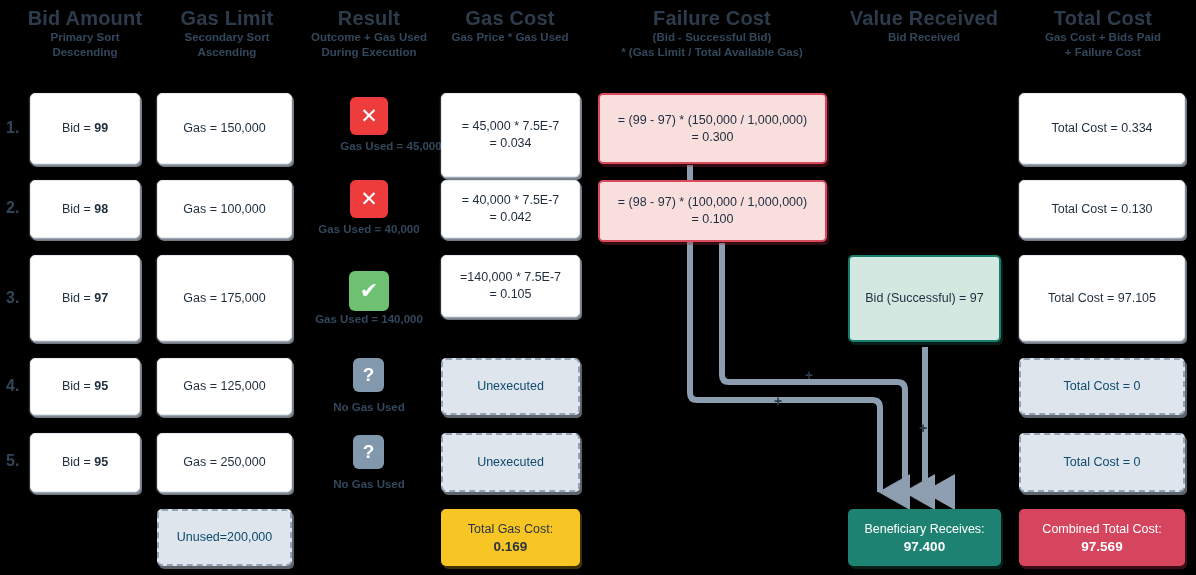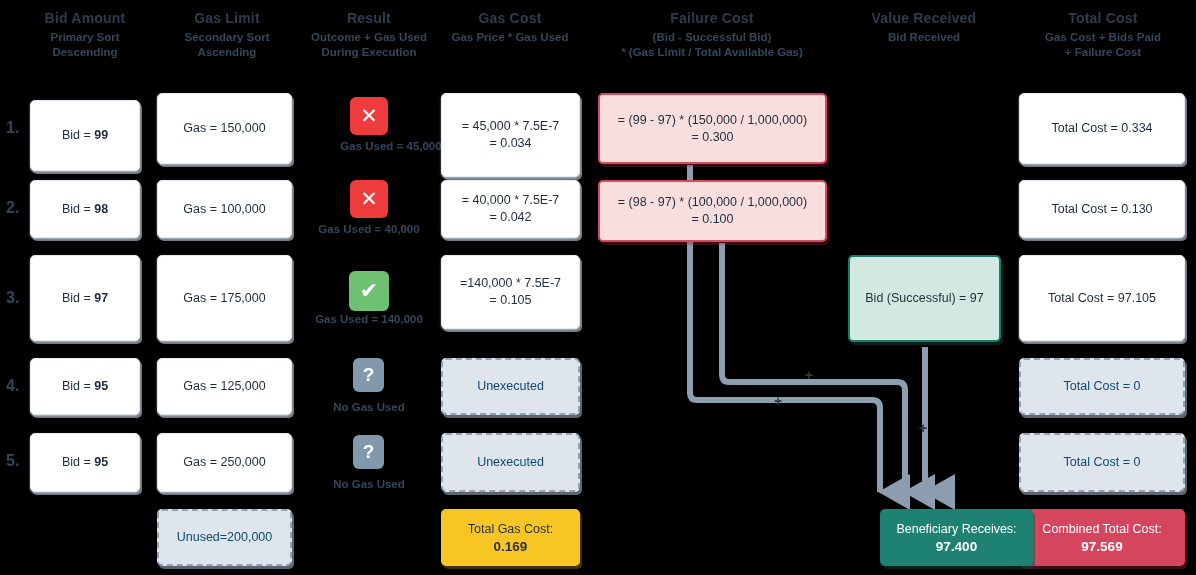--- a/index.html
+++ b/index.html
@@ -16,21 +16,21 @@
     overflow: hidden;
   }
 
   
   .col-head {
     position: absolute;
     text-align: center;
     color: #2b3a4a;
   }
   .col-head .ch-title {
-    font-size: 14px;
+    font-size: 20px;
     font-weight: bold;
     letter-spacing: .2px;
     line-height: 24px;
     color: #2d3c4c;
     white-space: nowrap;
   }
   .col-head .ch-sub {
     font-size: 11.5px;
     line-height: 15px;
     color: #33475b;
@@ -193,21 +193,21 @@
 
       <path d="M925,347 L925,492" marker-end="url(#ah)"></path>
     </g>
   </svg>
 
   <div class="plus" style="left:805px;top:368px;">+</div>
   <div class="plus" style="left:774px;top:394px;">+</div>
   <div class="plus" style="left:919px;top:421px;">+</div>
 
   <div class="rownum" style="left:6px;top:119px;">1.</div>
-  <div class="cell white" style="left:30px;top:100px;width:110px;height:71px;">
+  <div class="cell white" style="left:30px;top:93px;width:110px;height:71px;">
     <span><span>Bid  = </span><span class="strongnum">99</span></span>
   </div>
   <div class="cell white" style="left:157px;top:93px;width:135px;height:71px;">
     <span>Gas = 150,000</span>
   </div>
   <div class="marker fail-m" style="left:350px;top:97px;">
     <span>✕</span>
   </div>
   <div class="marker-label" style="left:294px;top:140px;width:150px;padding-left:44px;">Gas Used = 45,000</div>
   <div class="cell white" style="left:441px;top:93px;width:139px;height:84px;">
@@ -249,21 +249,21 @@
   <div class="cell white" style="left:30px;top:255px;width:110px;height:86px;">
     <span><span>Bid  = </span><span class="strongnum">97</span></span>
   </div>
   <div class="cell white" style="left:157px;top:255px;width:135px;height:86px;">
     <span>Gas = 175,000</span>
   </div>
   <div class="marker ok-m" style="left:349px;top:271px;">
     <span>✔</span>
   </div>
   <div class="marker-label" style="left:294px;top:313px;width:150px;">Gas Used = 140,000</div>
-  <div class="cell white" style="left:441px;top:255px;width:139px;height:74px;align-items:center;">
+  <div class="cell white" style="left:441px;top:255px;width:139px;height:62px;align-items:center;">
     <span>=140,000 * 7.5E-7</span>
     <span>= 0.105</span>
   </div>
   <div class="cell success" style="left:848px;top:255px;width:153px;height:87px;">
     <span>Bid (Successful) = 97</span>
   </div>
   <div class="cell white" style="left:1019px;top:255px;width:166px;height:86px;">
     <span>Total Cost  =  97.105</span>
   </div>
 
@@ -303,21 +303,21 @@
     <span>Total Cost  =  0</span>
   </div>
 
   <div class="cell unexec" style="left:157px;top:509px;width:135px;height:57px;">
     <span>Unused=200,000</span>
   </div>
   <div class="cell gold" style="left:441px;top:509px;width:139px;height:57px;">
     <span>Total Gas Cost:</span>
     <span class="l2">0.169</span>
   </div>
-  <div class="cell teal" style="left:880px;top:509px;width:153px;height:57px;">
+  <div class="cell teal" style="left:848px;top:509px;width:153px;height:57px;">
     <span>Beneficiary Receives:</span>
     <span class="l2">97.400</span>
   </div>
   <div class="cell crimson" style="left:1019px;top:509px;width:166px;height:57px;">
     <span>Combined Total Cost:</span>
     <span class="l2">97.569</span>
   </div>
 
 </div>
 

